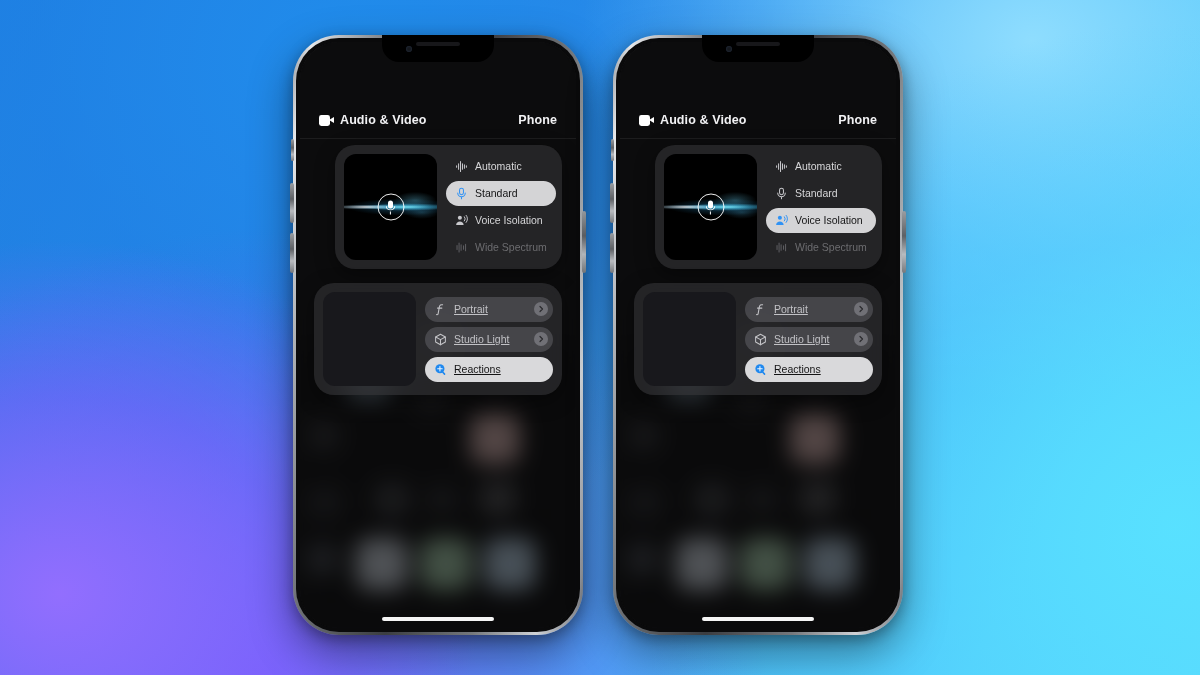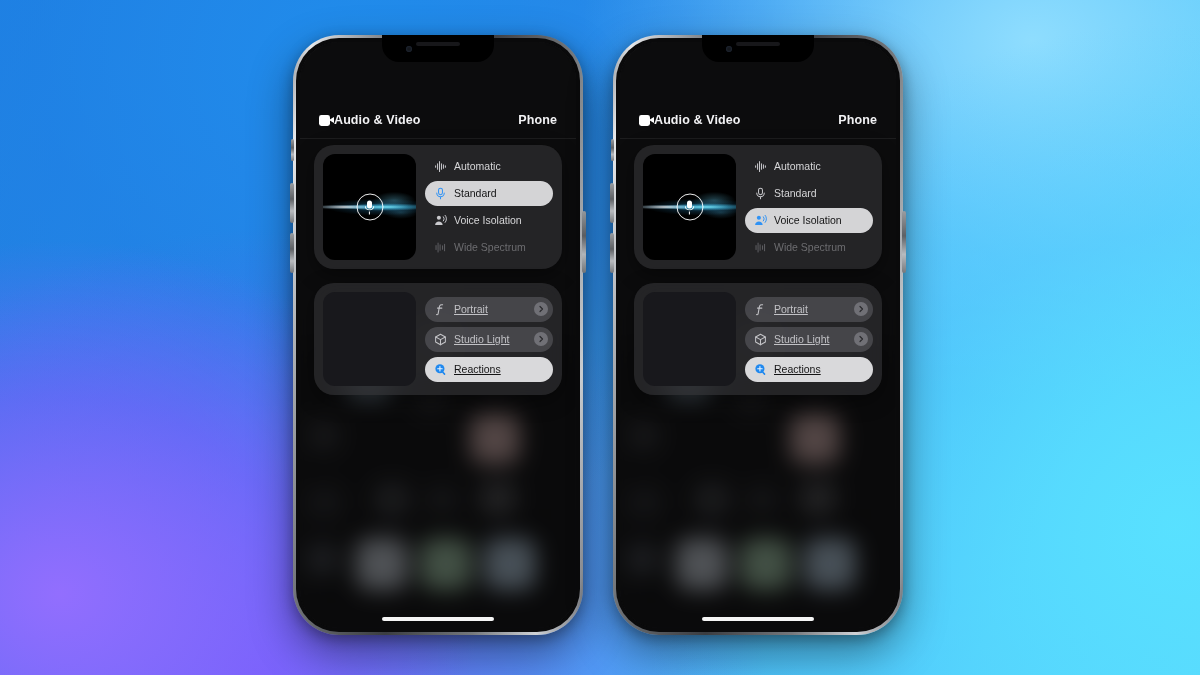--- a/index.html
+++ b/index.html
@@ -140,20 +140,21 @@
     height: 28px;
     padding: 0 19px;
     display: flex;
     align-items: center;
     justify-content: space-between;
     z-index: 5;
   }
   .hdr-left {
     display: flex;
     align-items: center;
+    gap: 6px;
   }
   .hdr-title, .hdr-right {
     color: #f2f2f4;
     font-size: 12.5px;
     font-weight: bold;
     letter-spacing: 0.1px;
   }
   .cam-icon {
     width: 15px;
     height: 11px;
@@ -191,21 +192,21 @@
     right: 14px;
     border-radius: 20px;
     background: rgba(46,46,49,0.72);
     backdrop-filter: blur(14px);
     box-shadow: 0 6px 20px rgba(0,0,0,0.4);
     display: flex;
     padding: 9px;
     gap: 9px;
     z-index: 6;
   }
-  .panel-mic   { top: 103px; height: 124px; }
+  .panel-mic   { top: 103px; height: 124px; margin-left: 21px; }
   .panel-video { top: 241px; height: 112px; }
 
   .preview {
     width: 93px;
     border-radius: 12px;
     overflow: hidden;
     position: relative;
     flex: none;
   }
   .preview-mic {

